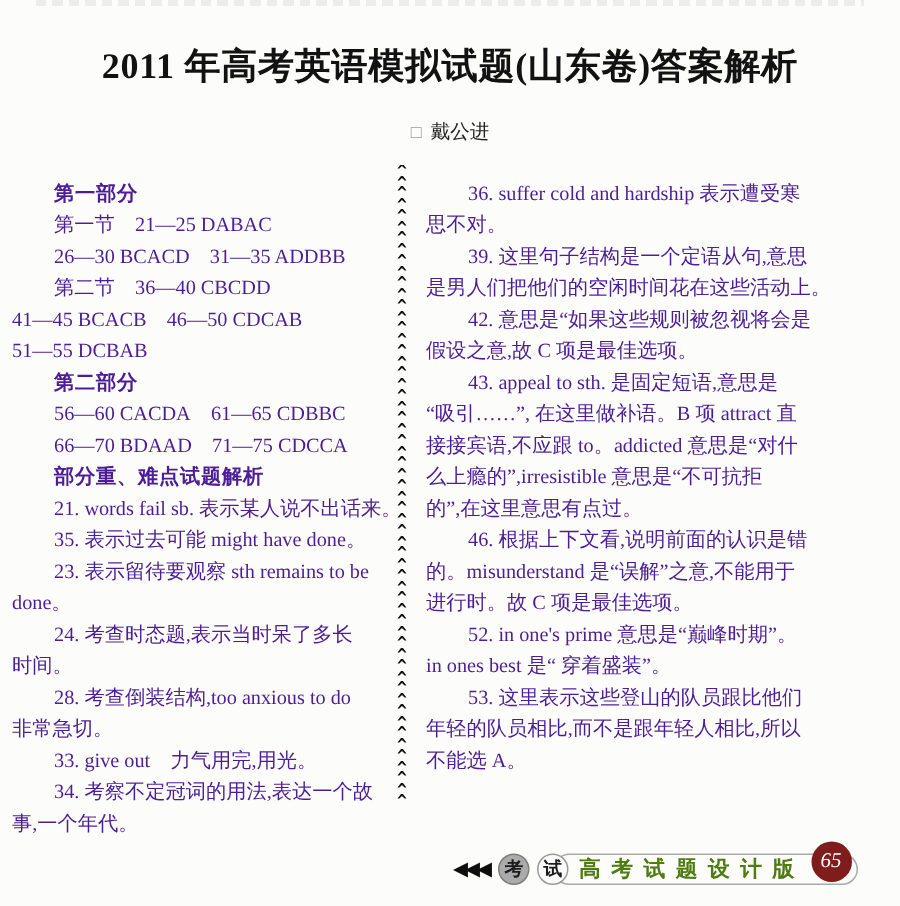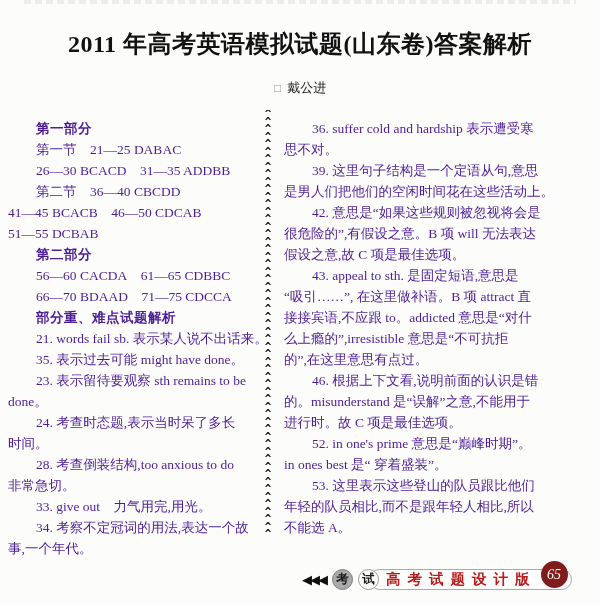--- a/index.html
+++ b/index.html
@@ -65,21 +65,21 @@
   }
   .badge-solid{background:#ababab;border:1px solid #7d7d7d;color:#1b1b1b;margin-right:5px;z-index:2;}
   .badge-outline{background:#fdfdfd;border:1.5px solid #9a9a9a;color:#1b1b1b;z-index:3;}
   .banner{
     height:21px;box-sizing:border-box;
     border:1.5px solid #a9a9a9;border-radius:11px;
     display:flex;align-items:center;
     padding:0 34px 0 16px;margin-left:-10px;
     font-weight:bold;font-size:14.5px;letter-spacing:7px;
     font-family:"Liberation Sans","DejaVu Sans",sans-serif;
-    color:#b91c1c;white-space:nowrap;z-index:1;background:#fcfcfb;
+    color:#4d7c0f;white-space:nowrap;z-index:1;background:#fcfcfb;
   }
   .page-circle{
     width:27px;height:27px;border-radius:50%;
     background:#7f1d1d;color:#fefefe;
     font-style:italic;font-family:"Liberation Serif","DejaVu Serif",serif;
     font-size:14px;display:flex;align-items:center;justify-content:center;
     margin-left:-31px;margin-bottom:9px;z-index:4;flex:0 0 auto;
   }
 </style>
 </head>
@@ -176,21 +176,20 @@
 ^
 ^
 </div>
 
   <div class="col col-right">
       <p class="line ind">36. suffer cold and hardship 表示遭受寒</p>
       <p class="line">思不对。</p>
       <p class="line ind">39. 这里句子结构是一个定语从句,意思</p>
       <p class="line">是男人们把他们的空闲时间花在这些活动上。</p>
       <p class="line ind">42. 意思是“如果这些规则被忽视将会是</p>
-      <p class="line">很危险的”,有假设之意。B 项 will 无法表达</p>
       <p class="line">假设之意,故 C 项是最佳选项。</p>
       <p class="line ind">43. appeal to sth. 是固定短语,意思是</p>
       <p class="line">“吸引……”, 在这里做补语。B 项 attract 直</p>
       <p class="line">接接宾语,不应跟 to。addicted 意思是“对什</p>
       <p class="line">么上瘾的”,irresistible 意思是“不可抗拒</p>
       <p class="line">的”,在这里意思有点过。</p>
       <p class="line ind">46. 根据上下文看,说明前面的认识是错</p>
       <p class="line">的。misunderstand 是“误解”之意,不能用于</p>
       <p class="line">进行时。故 C 项是最佳选项。</p>
       <p class="line ind">52. in one's prime 意思是“巅峰时期”。</p>

